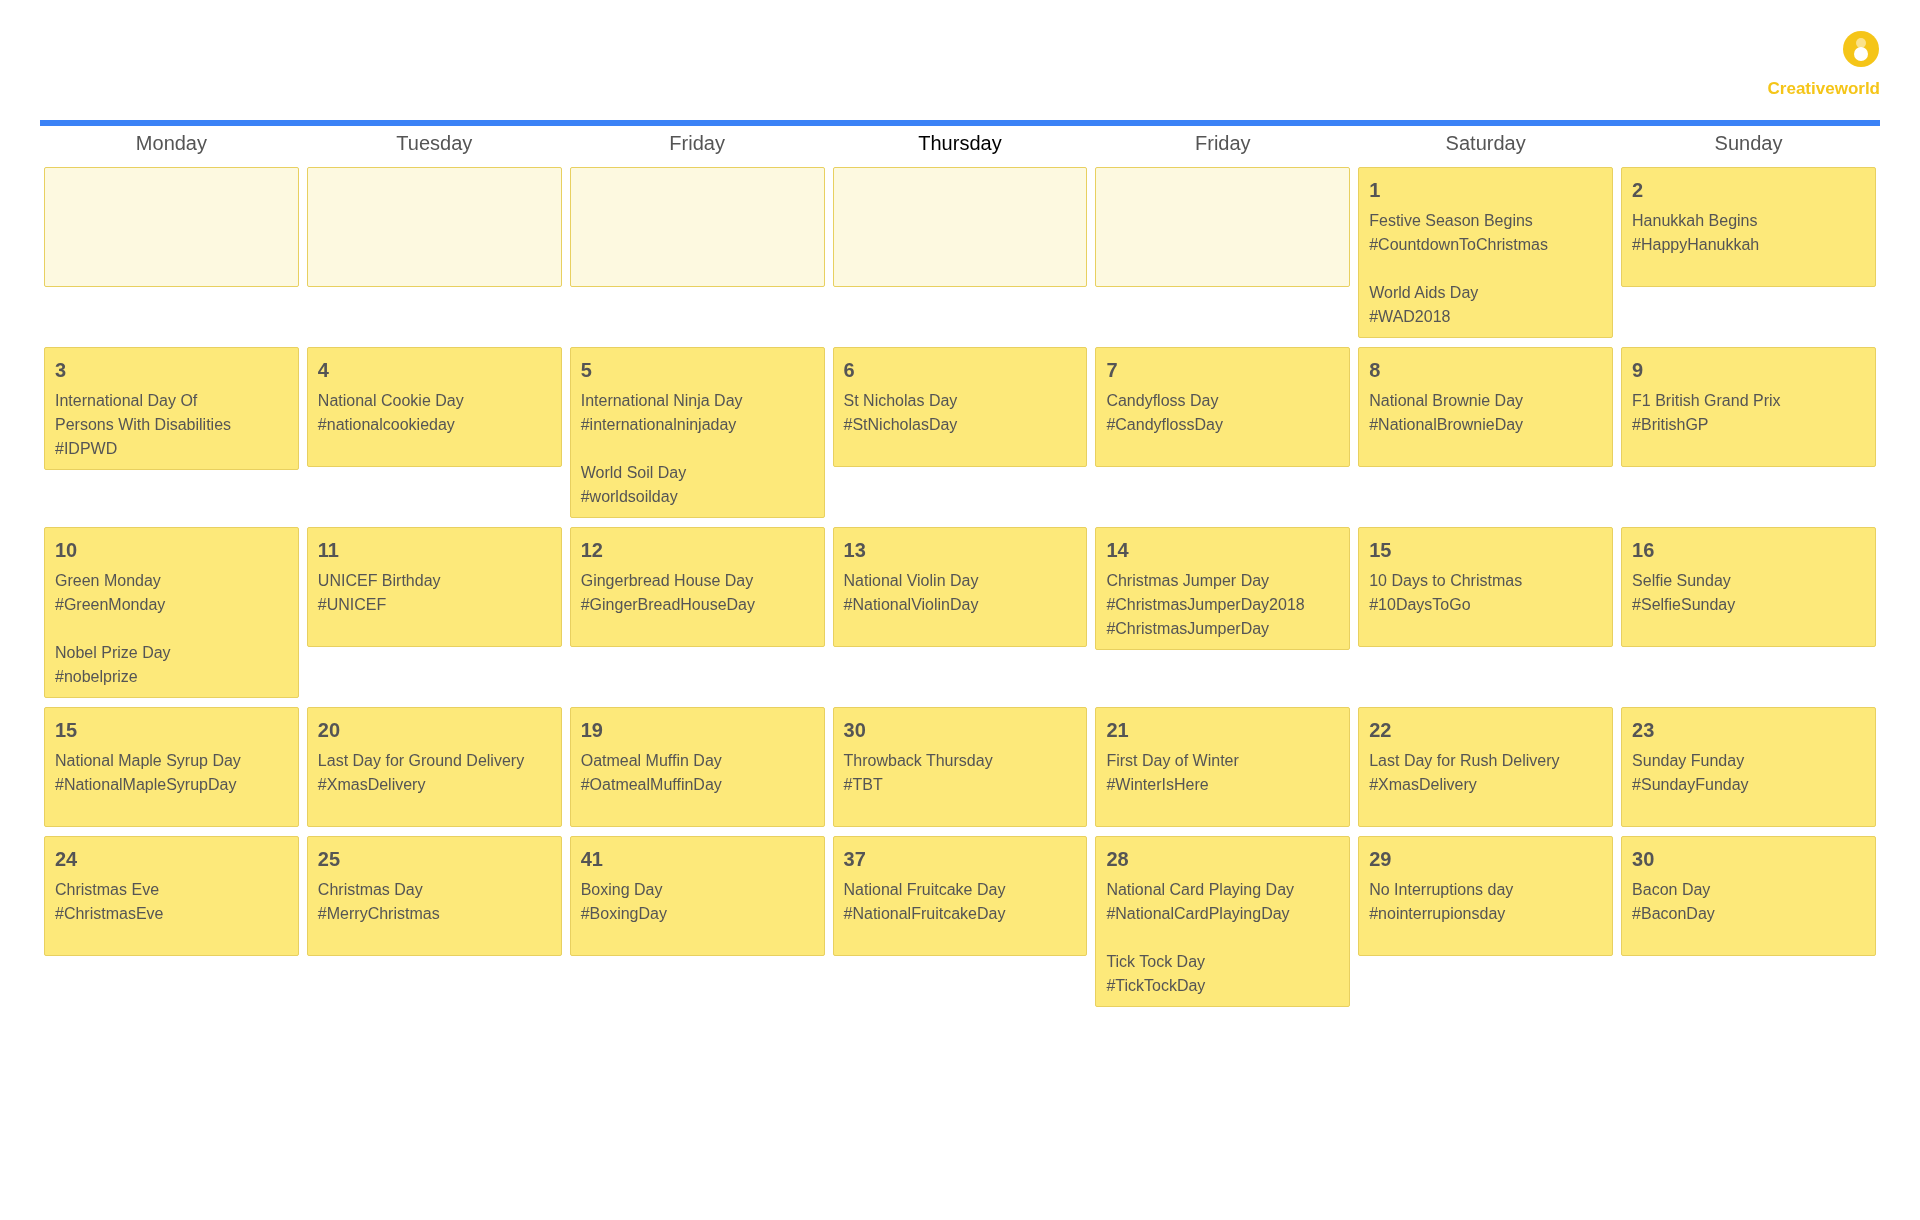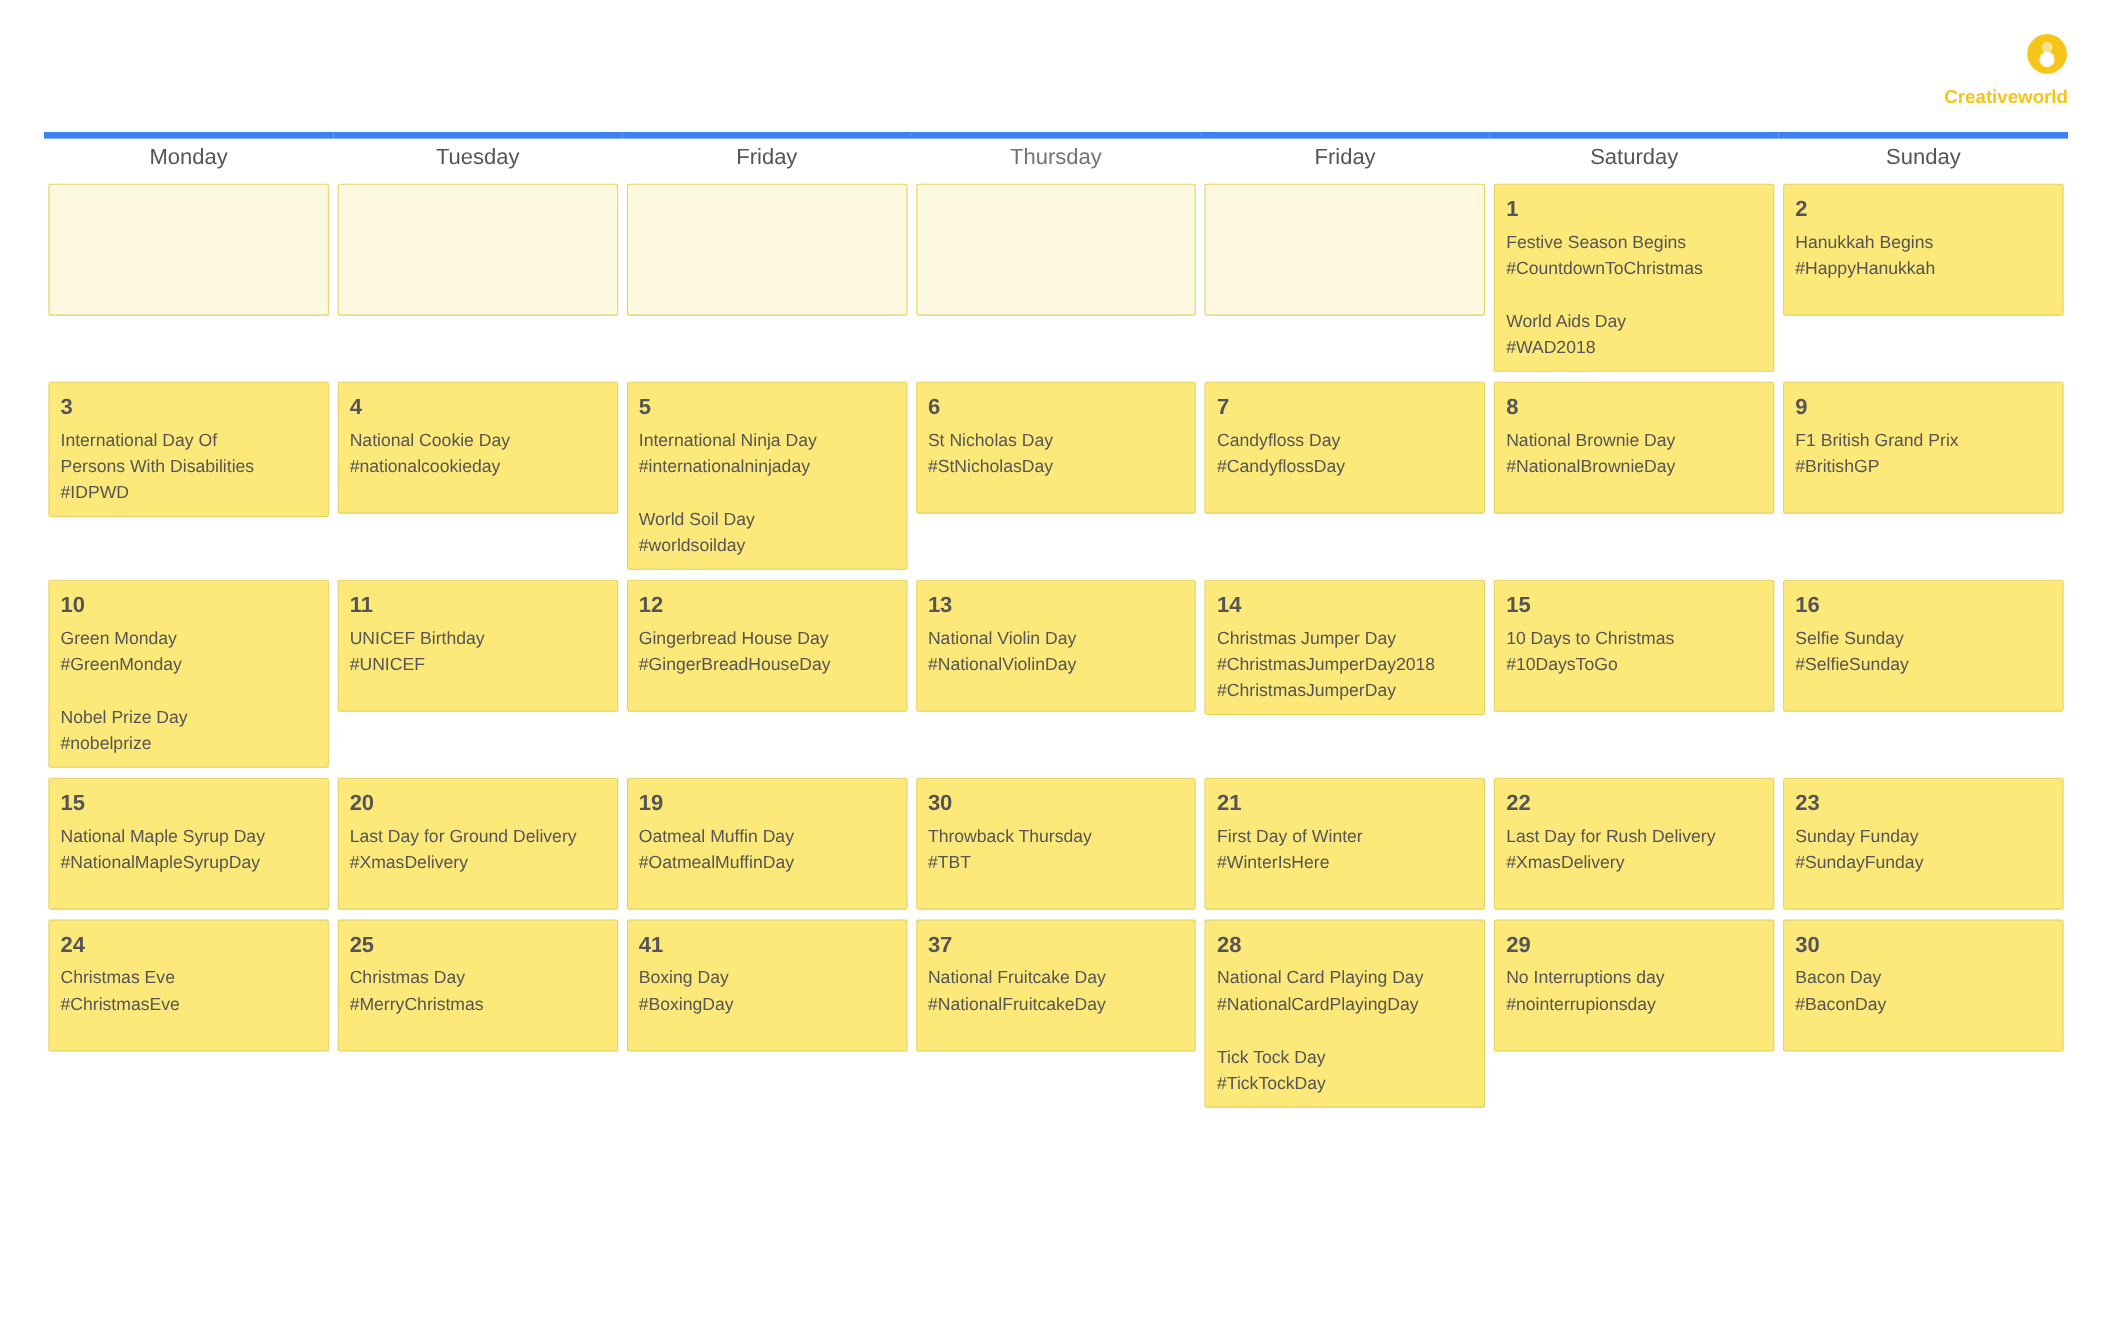--- a/index.html
+++ b/index.html
@@ -50,21 +50,21 @@
     .day-header {
       font-weight: 400;
       font-size: 20px;
       color: #555;
       padding: 6px 4px 8px 4px;
       border-top: 6px solid #3b82f6;
       vertical-align: top;
       width: 14.28%;
     }
     .day-header.thursday {
-      color: #737373;
+      color: #000000;
     }
     .cell {
       width: 14.28%;
       vertical-align: top;
       padding: 4px;
     }
     .cell-inner {
       background: #fde97a;
       border: 1.5px solid #e8d060;
       min-height: 120px;

